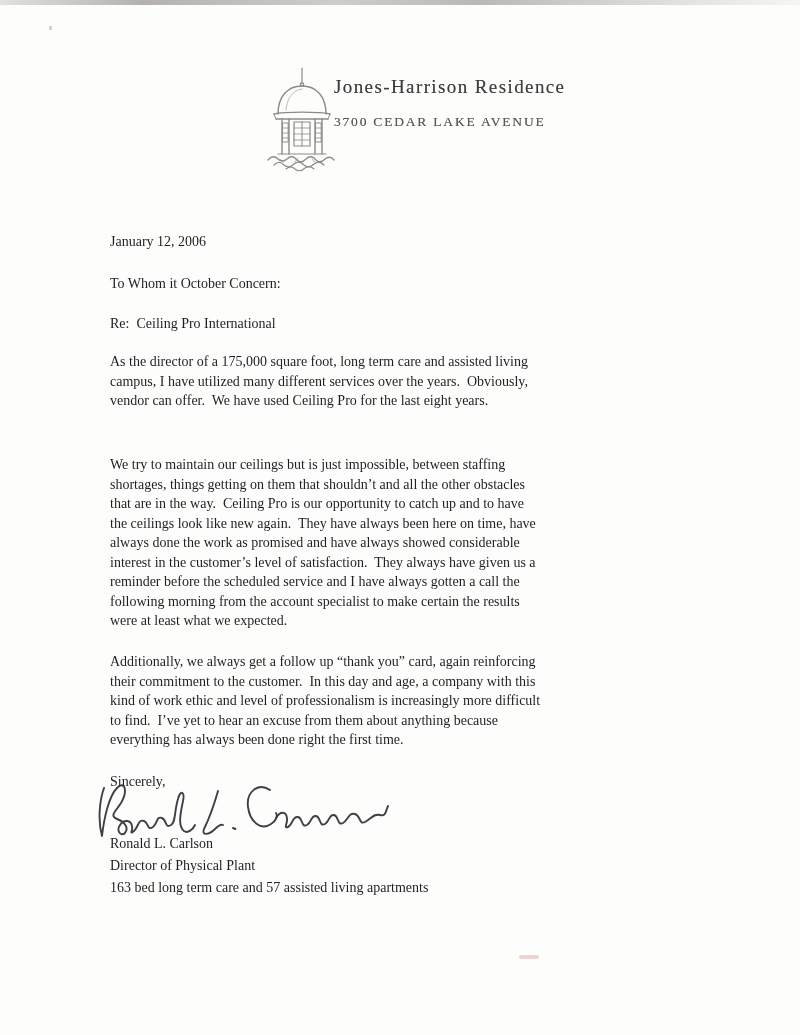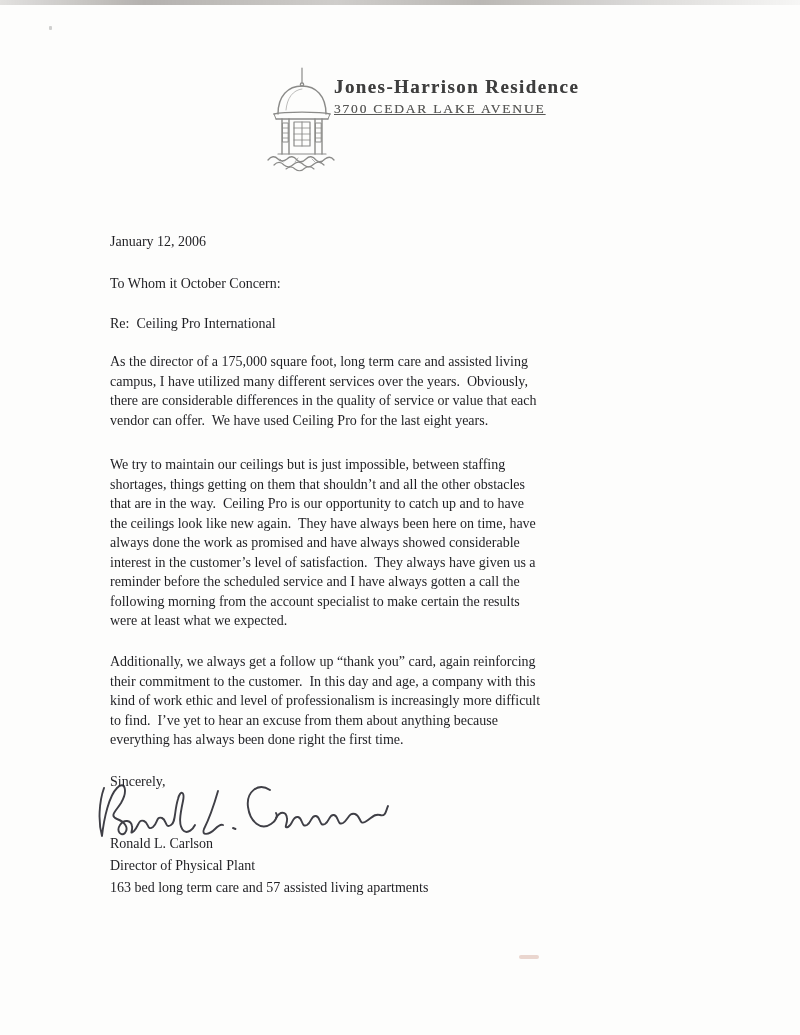--- a/index.html
+++ b/index.html
@@ -35,26 +35,26 @@
   
   .letterhead-logo{
     position:absolute;left:260px;top:66px;width:84px;height:112px;
   }
   .letterhead-text{
     position:absolute;left:334px;top:76px;
     color:#474747;
     text-shadow:0 0 0.6px rgba(60,60,60,.55);
   }
   .org-name{
-    font-size:19px;font-weight:bold;letter-spacing:1.4px;
+    font-size:19px;font-weight:normal;letter-spacing:1.4px;
     color:#3e3e3e;white-space:pre;
   }
   .org-addr{
-    font-size:13.5px;letter-spacing:1.8px;margin-top:3px;
-    color:#585856;white-space:pre;text-decoration:underline;
+    font-size:13.5px;letter-spacing:1.8px;margin-top:16px;
+    color:#585856;white-space:pre;
   }
 
   
   .block{
     position:absolute;left:110px;
     font-size:14px;line-height:19.5px;
     white-space:pre;
   }
   .para div{white-space:pre;}
   .date{top:232px;}
@@ -120,21 +120,21 @@
 
 <div class="letterhead-text">
   <div class="org-name">Jones-Harrison Residence</div>
   <div class="org-addr">3700 CEDAR LAKE AVENUE</div>
 </div>
 
 <div class="block date">January 12, 2006</div>
 <div class="block salutation">To Whom it October Concern:</div>
 <div class="block subject">Re:  Ceiling Pro International</div>
 
-<div class="block para para1"><div>As the director of a 175,000 square foot, long term care and assisted living</div><div>campus, I have utilized many different services over the years.  Obviously,</div><div>there are considerable differences in the quality of service or value that each</div><div>vendor can offer.  We have used Ceiling Pro for the last eight years.</div></div>
+<div class="block para para1"><div>As the director of a 175,000 square foot, long term care and assisted living</div><div>campus, I have utilized many different services over the years.  Obviously,</div><div>vendor can offer.  We have used Ceiling Pro for the last eight years.</div></div>
 <div class="block para para2"><div>We try to maintain our ceilings but is just impossible, between staffing</div><div>shortages, things getting on them that shouldn’t and all the other obstacles</div><div>that are in the way.  Ceiling Pro is our opportunity to catch up and to have</div><div>the ceilings look like new again.  They have always been here on time, have</div><div>always done the work as promised and have always showed considerable</div><div>interest in the customer’s level of satisfaction.  They always have given us a</div><div>reminder before the scheduled service and I have always gotten a call the</div><div>following morning from the account specialist to make certain the results</div><div>were at least what we expected.</div></div>
 <div class="block para para3"><div>Additionally, we always get a follow up “thank you” card, again reinforcing</div><div>their commitment to the customer.  In this day and age, a company with this</div><div>kind of work ethic and level of professionalism is increasingly more difficult</div><div>to find.  I’ve yet to hear an excuse from them about anything because</div><div>everything has always been done right the first time.</div></div>
 
 <div class="block closing">Sincerely,</div>
 
 <div class="signature">
   <svg viewBox="0 0 296 66" xmlns="http://www.w3.org/2000/svg">
     <g class="sig-stroke" stroke-width="1.9" opacity="0.9">
 
       <path d="M8,10 C3,24 2,44 6,58 C8,40 13,18 21,10 C29,2 32,13 25,25 C20,33 13,38 21,41 C29,44 33,50 29,55 C25,59 20,53 24,47 C28,41 35,42 36,48 C37,53 33,57 38,53 C43,48 42,41 48,43 C53,45 51,53 57,49 C62,45 60,38 66,40 C71,42 69,51 75,47 C80,44 78,34 82,21 C84,12 89,13 87,23 C84,37 82,48 88,53 C92,56 97,51 99,47"></path>

